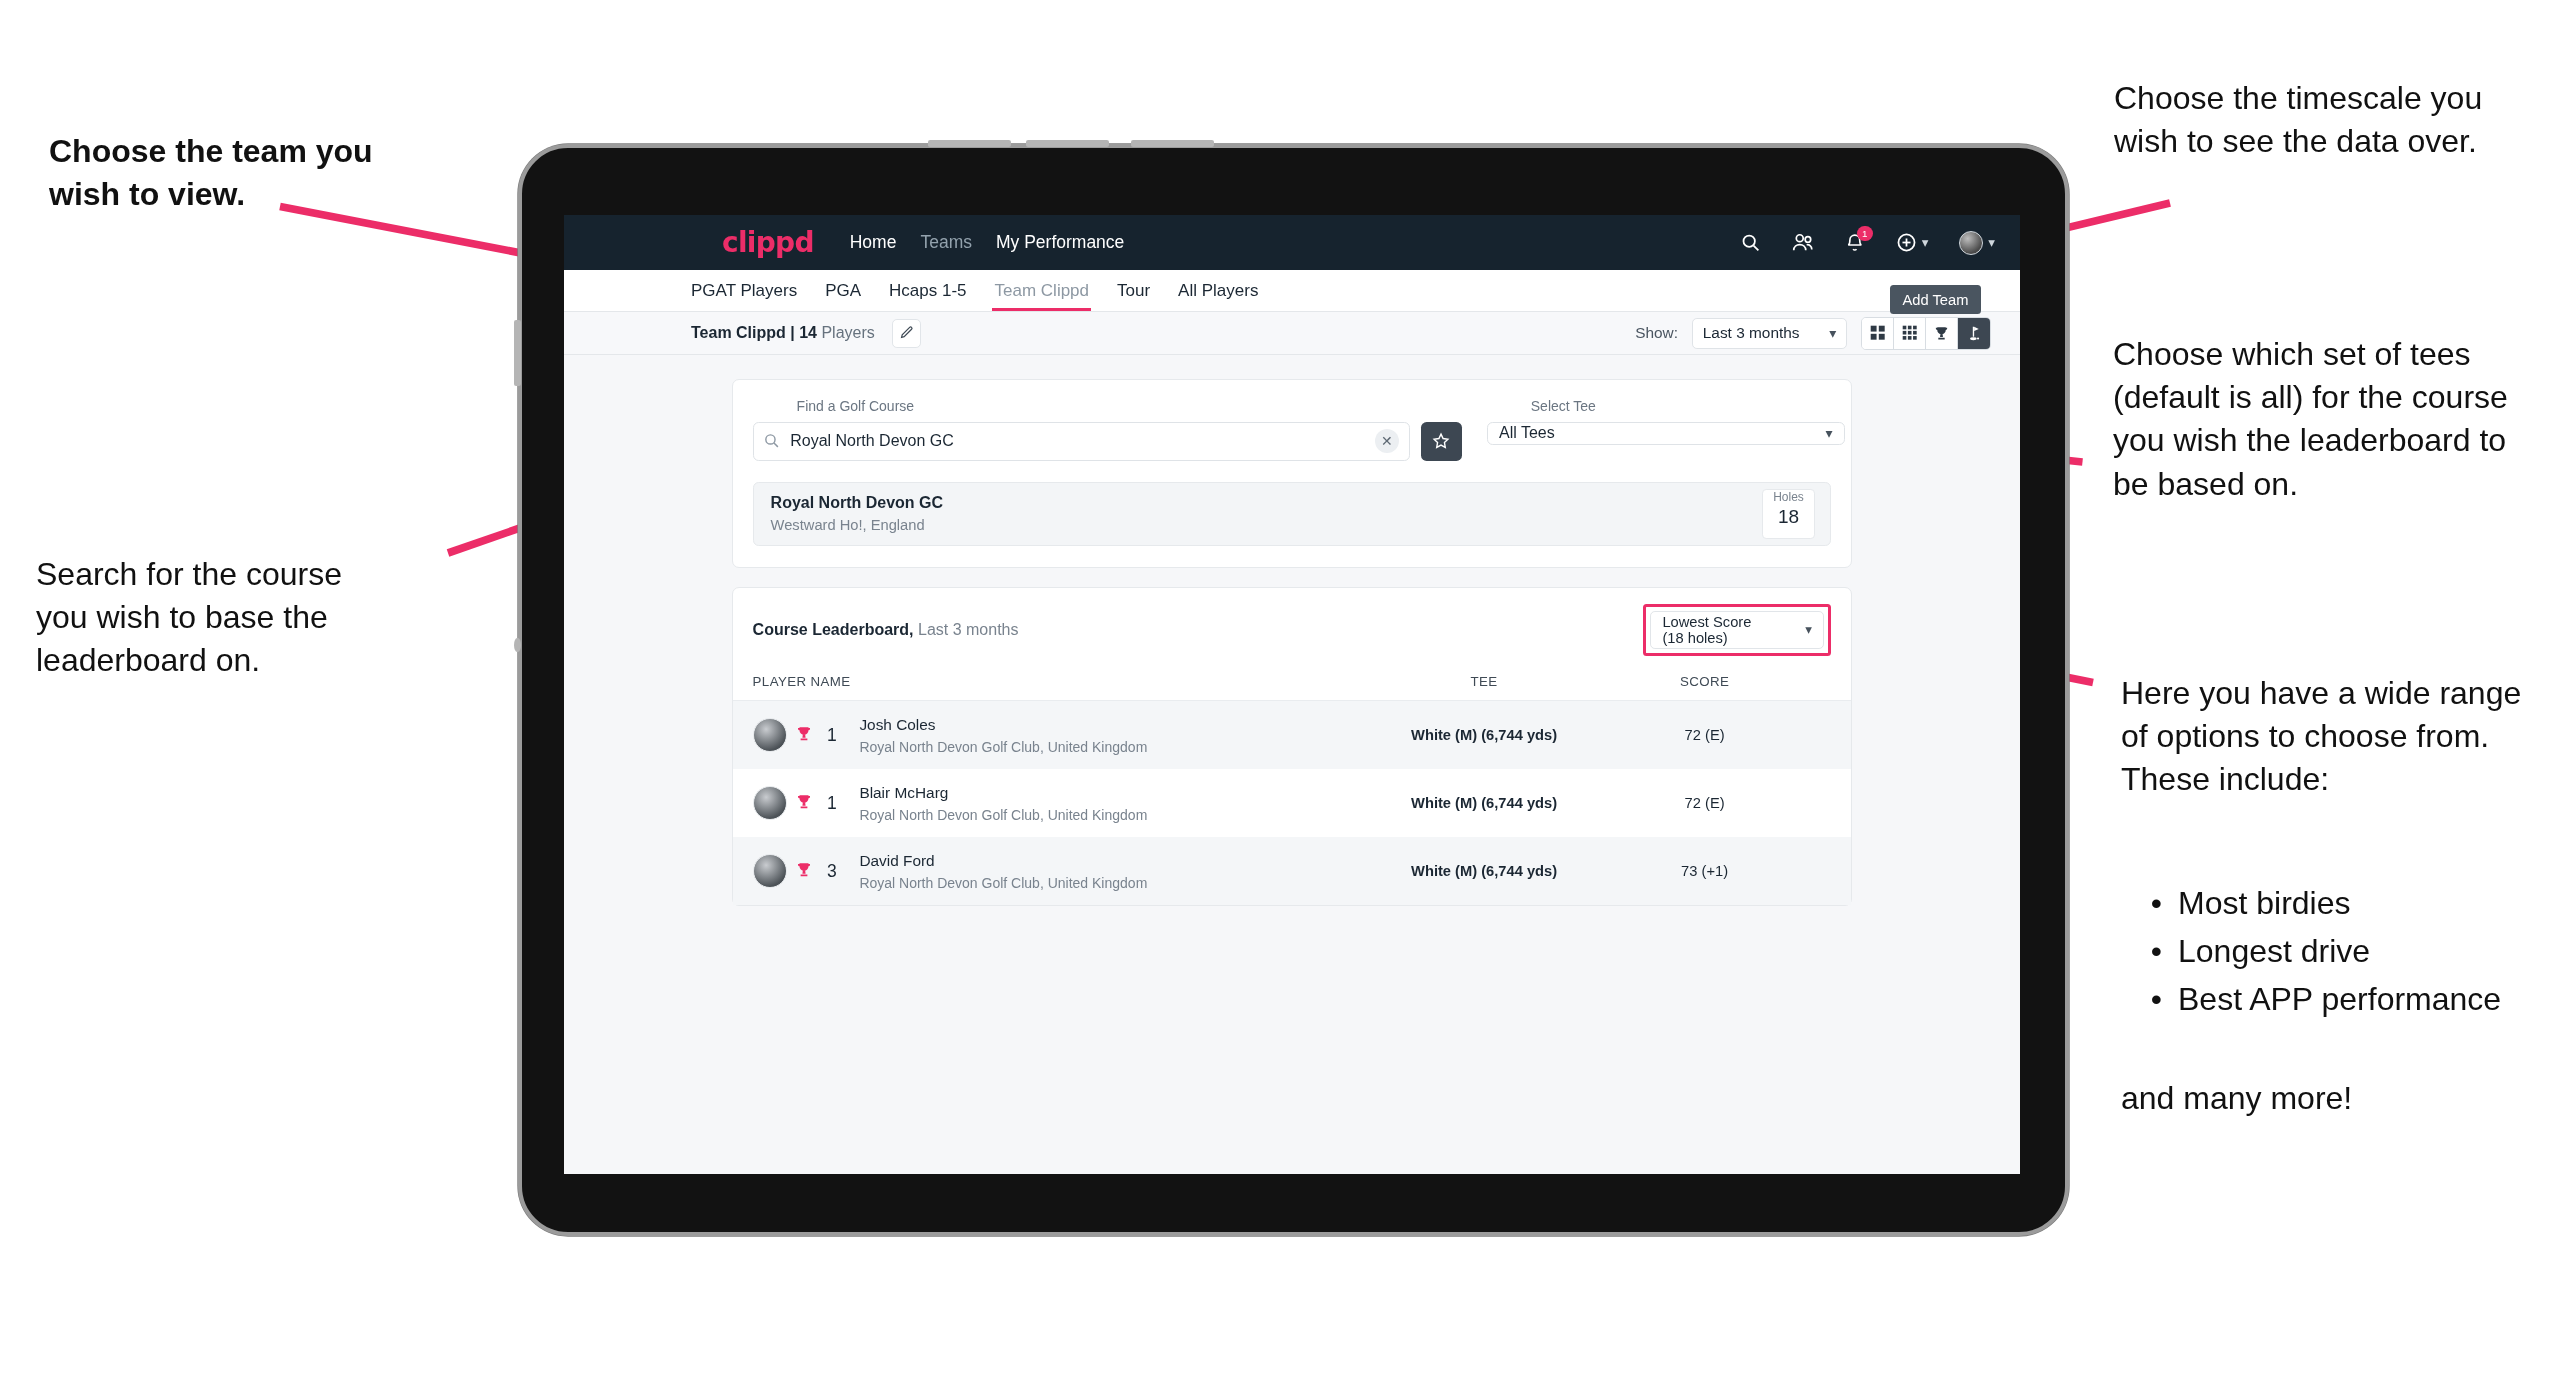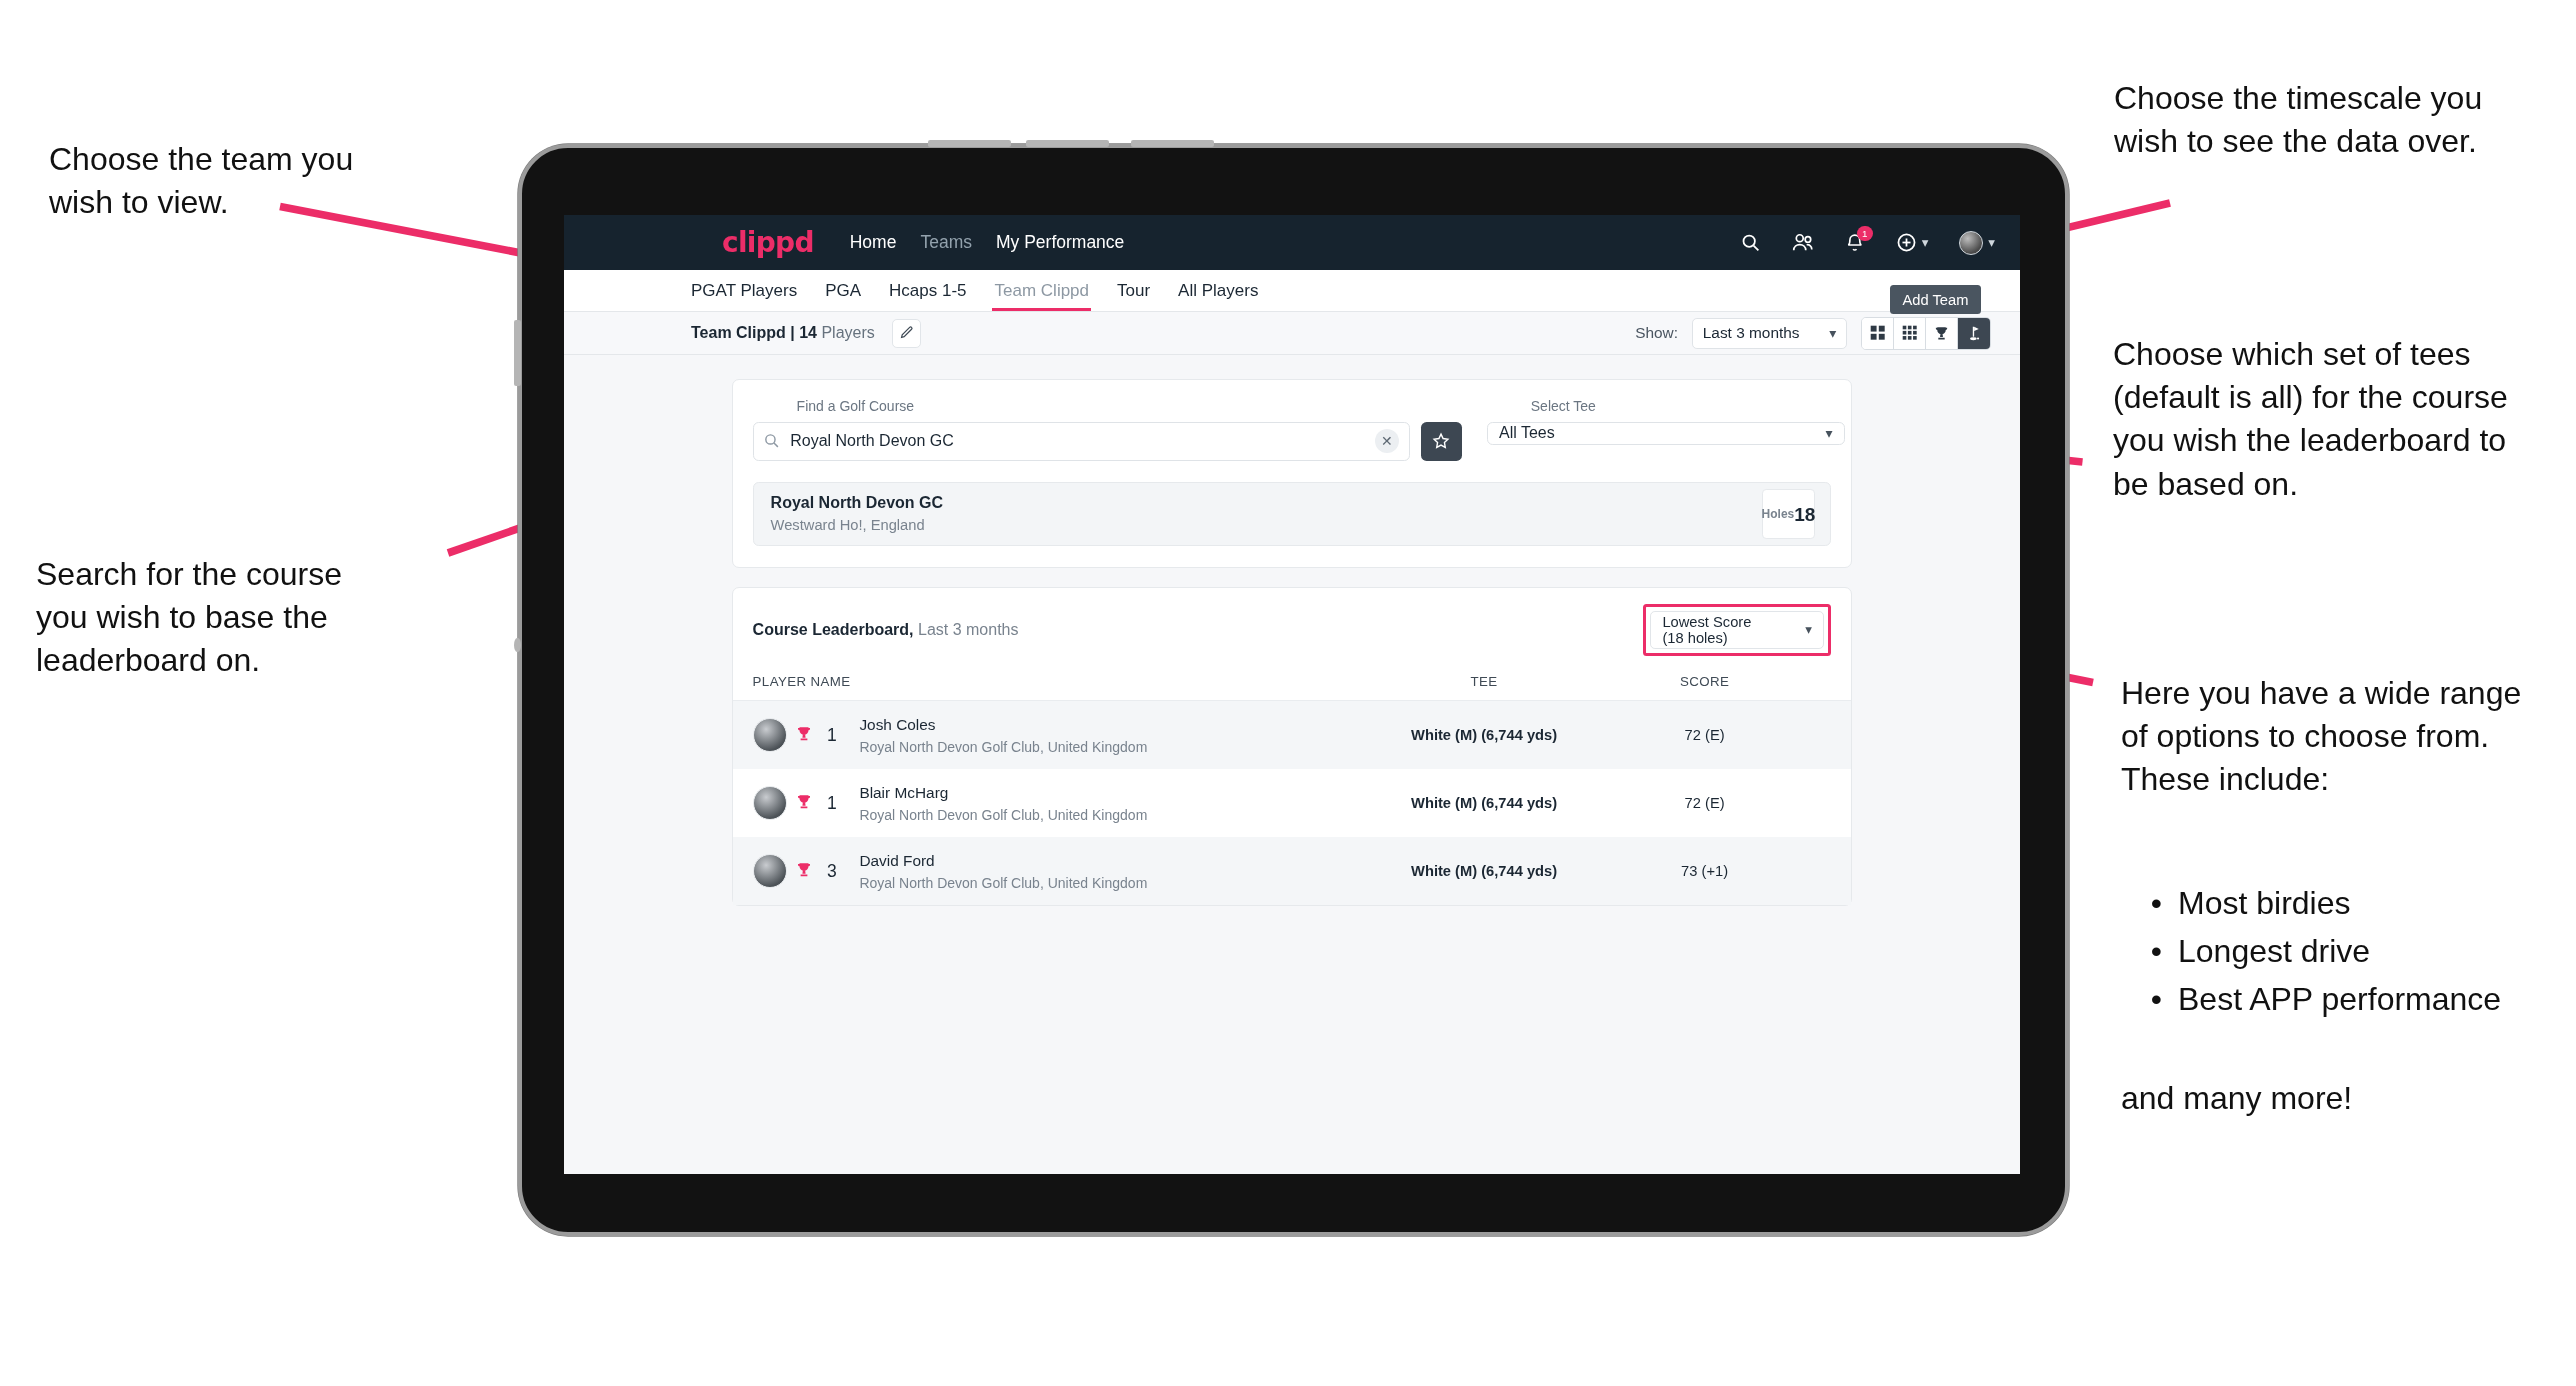--- a/index.html
+++ b/index.html
@@ -146,21 +146,21 @@
   .teeselect .cv { margin-left:auto; color:#47525d; font-size:14px; }
 
   .courseresult {
     margin: 0 19.6px 21px 19.6px; background:#f3f5f7; border:0.7px solid #e6e9ec; border-radius:5.6px;
     height:64px; display:flex; align-items:center; padding: 0 15.4px 0 17px;
   }
   .cr-name { font-size:16px; font-weight:700; color:#1b2733; }
   .cr-loc { font-size:14.7px; color:#79838e; margin-top:4.9px; }
   .holes-box {
     margin-left:auto; width:53px; height:50px; background:#fff; border:0.7px solid #e6e9ec;
-    border-radius:4.2px; display:flex; flex-direction:row; align-items:center; justify-content:center;font-weight:bold;
+    border-radius:4.2px; display:flex; flex-direction:column; align-items:center; 
   }
   .holes-box .hl { font-size:12px; color:#79838e; }
   .holes-box .hv { font-size:19px; color:#1b2733; margin-top:2.1px; }
 
   
   .lb-panel {
     width:1120px; margin: 19.6px auto 0 auto; background:#fff; border:0.7px solid #e6e9ec; border-radius:7px;
   }
   .lb-head {
     display:flex; align-items:center; padding: 15.4px 19.6px 14px 19.6px; position:relative;
@@ -223,21 +223,21 @@
 
     <path d="M3100,290 L2350,470" stroke="#ec2d68" stroke-width="11" fill="none" marker-end="url(#ah)"></path>
 
     <path d="M2975,660 L2640,625" stroke="#ec2d68" stroke-width="11" fill="none" marker-end="url(#ah)"></path>
 
     <path d="M640,790 L1072,640" stroke="#ec2d68" stroke-width="11" fill="none" marker-end="url(#ah)"></path>
 
     <path d="M2990,975 L2640,905" stroke="#ec2d68" stroke-width="11" fill="none" marker-end="url(#ah)"></path>
   </svg>
 
-  <div class="anno" style="left:49px; top:138px; width:434px;">Choose the team you
+  <div class="anno" style="left:49px; top:130px; width:434px;font-weight:bold;">Choose the team you
 wish to view.</div>
 
   <div class="anno" style="left:2113px; top:333px; width:462px;">Choose which set of tees
 (default is all) for the course
 you wish the leaderboard to
 be based on.</div>
 
   <div class="anno" style="left:2114px; top:77px; width:448px;">Choose the timescale you
 wish to see the data over.</div>
 

